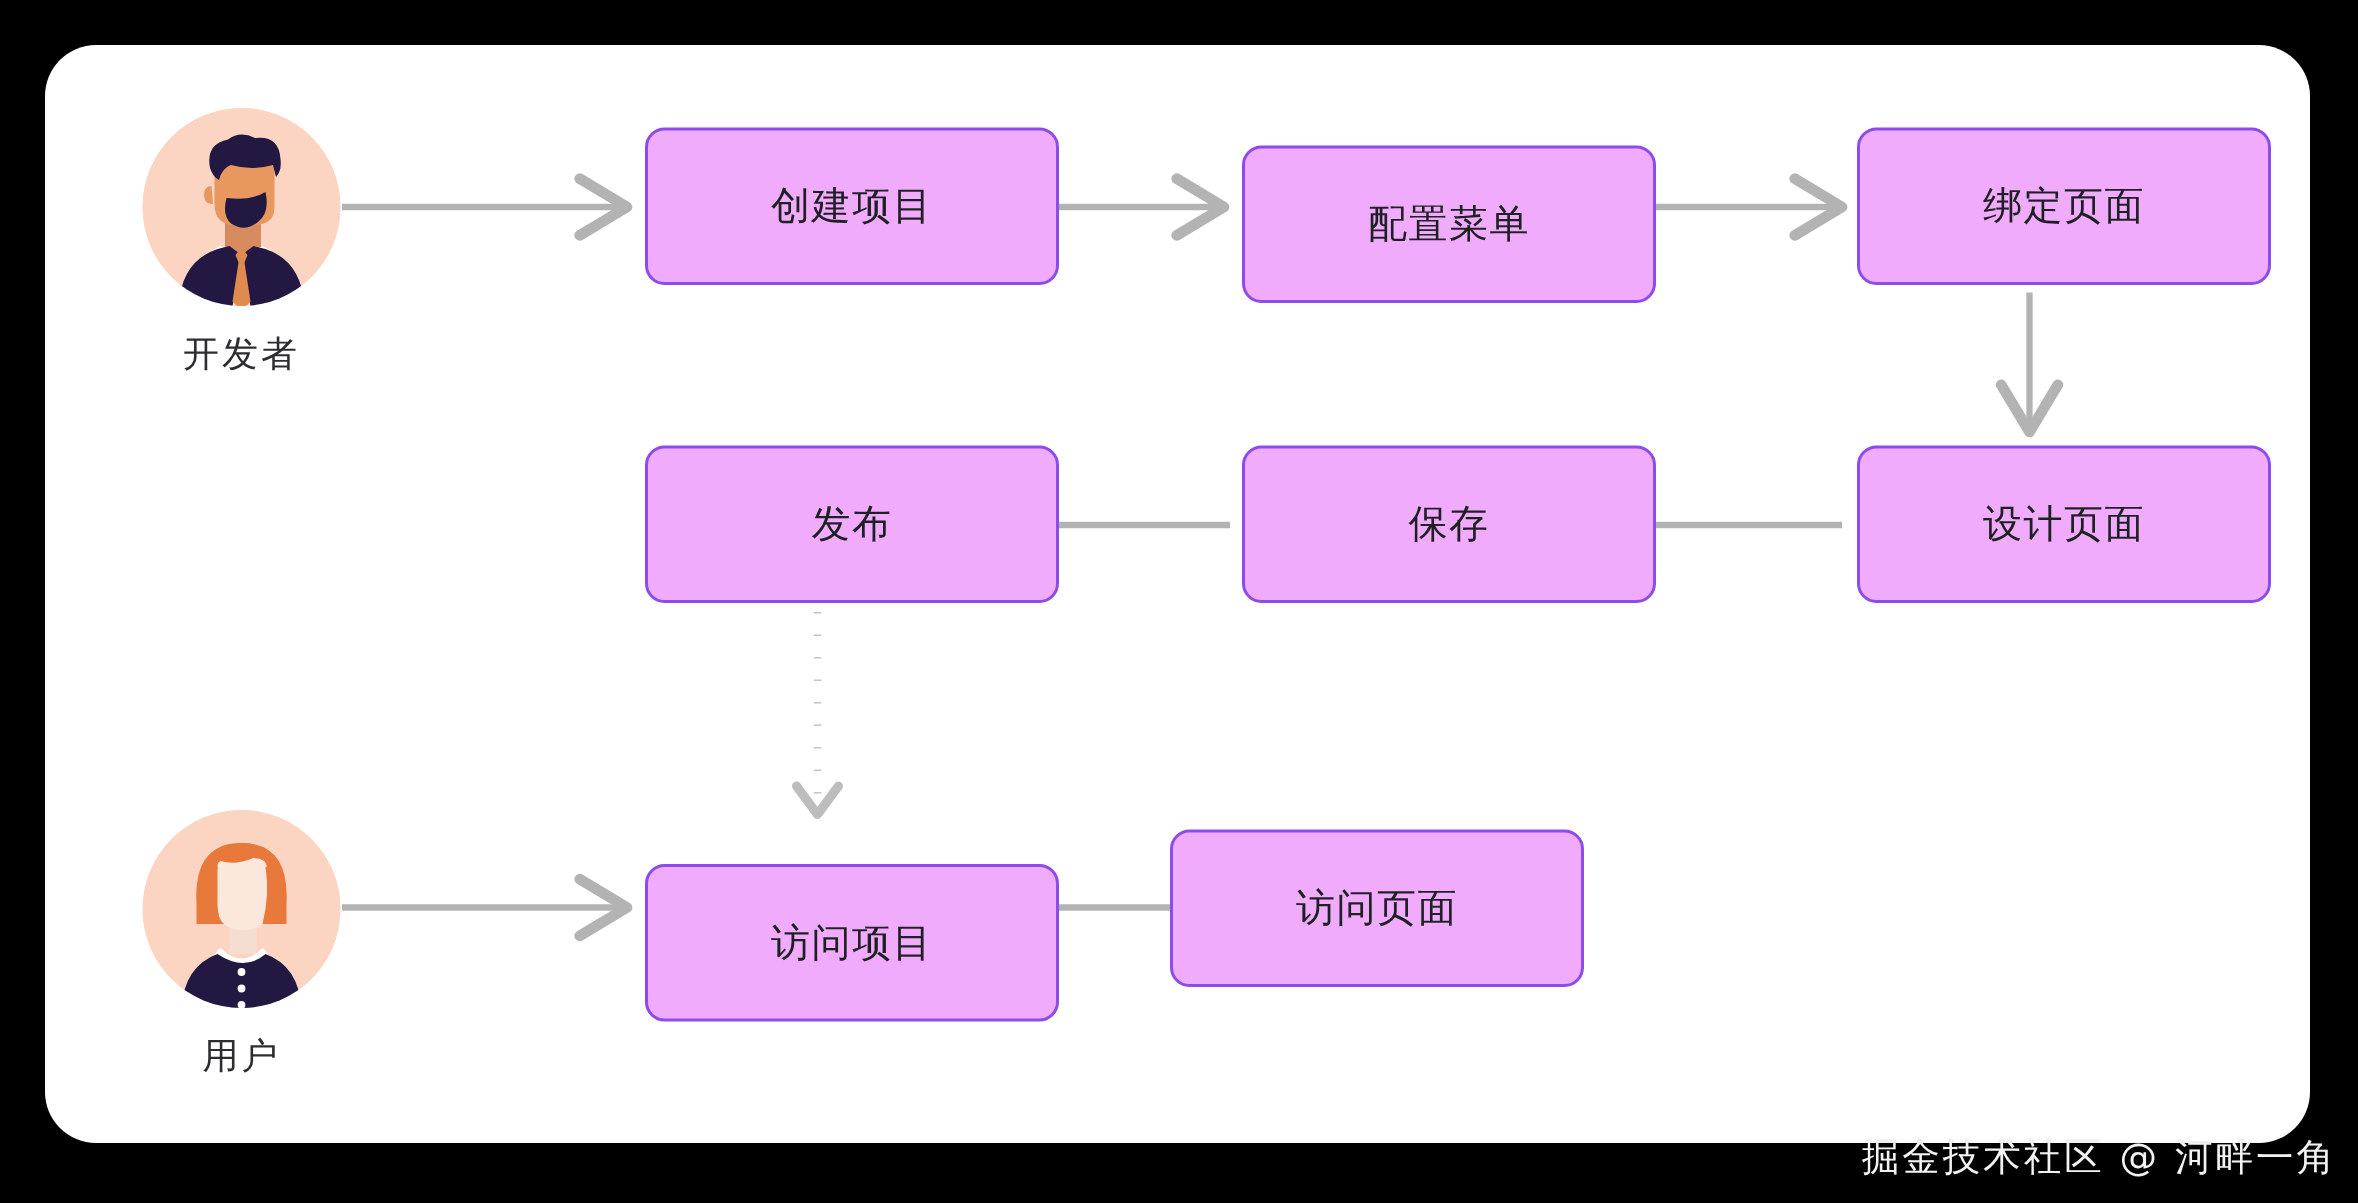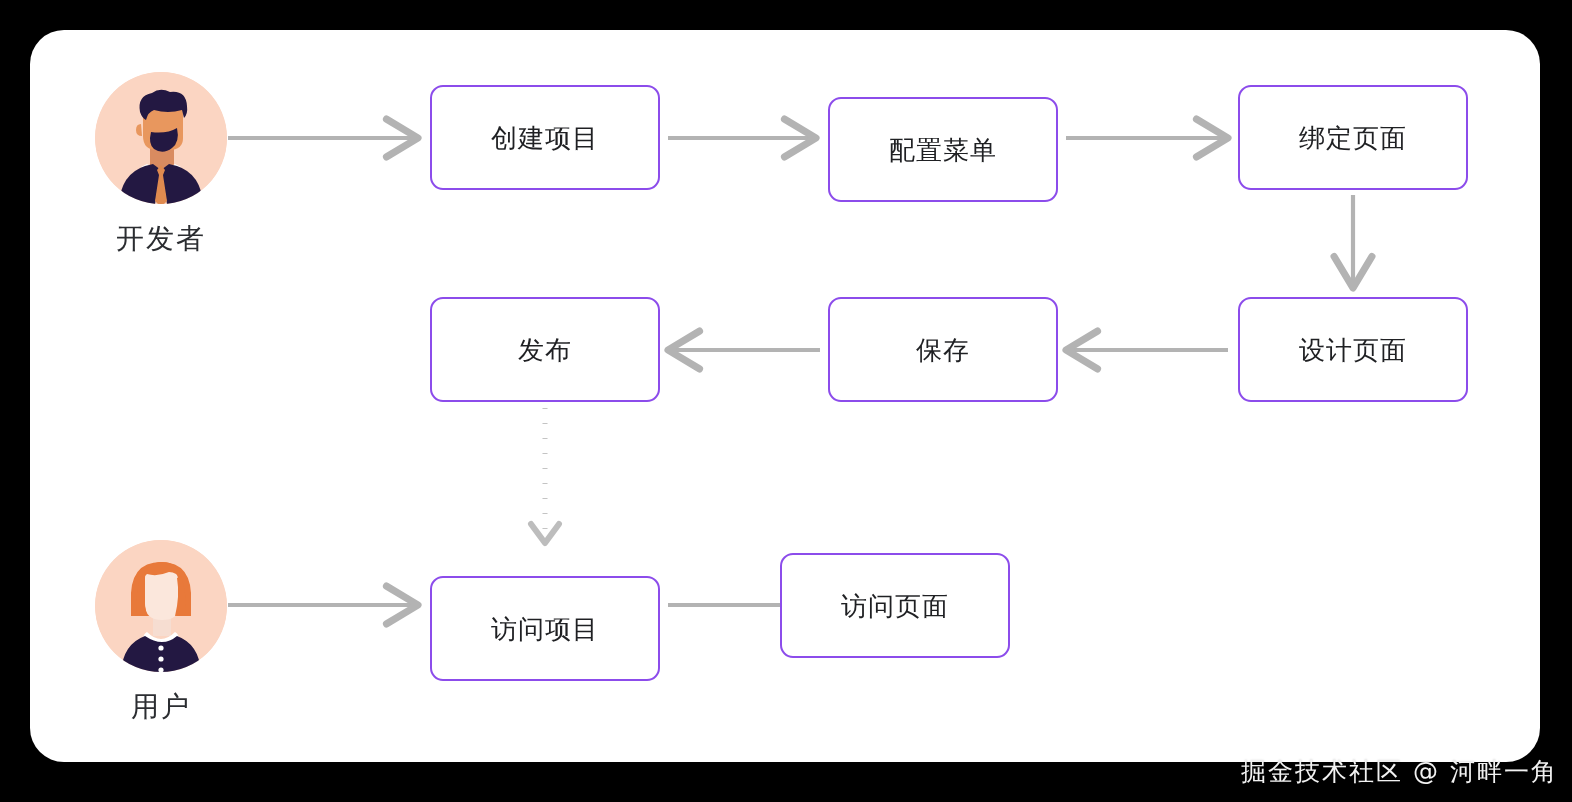--- a/index.html
+++ b/index.html
@@ -19,43 +19,43 @@
     background:#ffffff;
     border-radius:34px;
   }
 
   
   .edges{position:absolute;left:0;top:0;width:1572px;height:802px;pointer-events:none;}
 
   
   .node{
     position:absolute;
-    width:230px;height:105px;
-    background:#ffffff;
+    width:276px;height:105px;
+    background:#f0abfc;
     border:2.6px solid #8c4ceb;
     border-radius:13px;
     box-sizing:border-box;
     display:flex;align-items:center;justify-content:center;
   }
   .node span{
     font-size:26px;
     color:#1f2023;
     letter-spacing:1px;
     line-height:1;
     font-family:"DejaVu Sans","Liberation Sans",sans-serif;
   }
 
   
   .actor{position:absolute;width:132px;text-align:center;}
   .avatar{
     position:relative;width:132px;height:132px;border-radius:50%;
     background:#fbd5c2;overflow:hidden;
   }
   .actor-label{
-    margin-top:16px;font-size:28px;color:#2b2d31;letter-spacing:2px;
+    margin-top:16px;font-size:24px;color:#2b2d31;letter-spacing:2px;
     font-family:"DejaVu Sans","Liberation Sans",sans-serif;
   }
 
   
   .watermark{
     position:absolute;
     right:14px;bottom:14px;
     font-size:25px;
     color:#f2f2f2;
     letter-spacing:2px;

